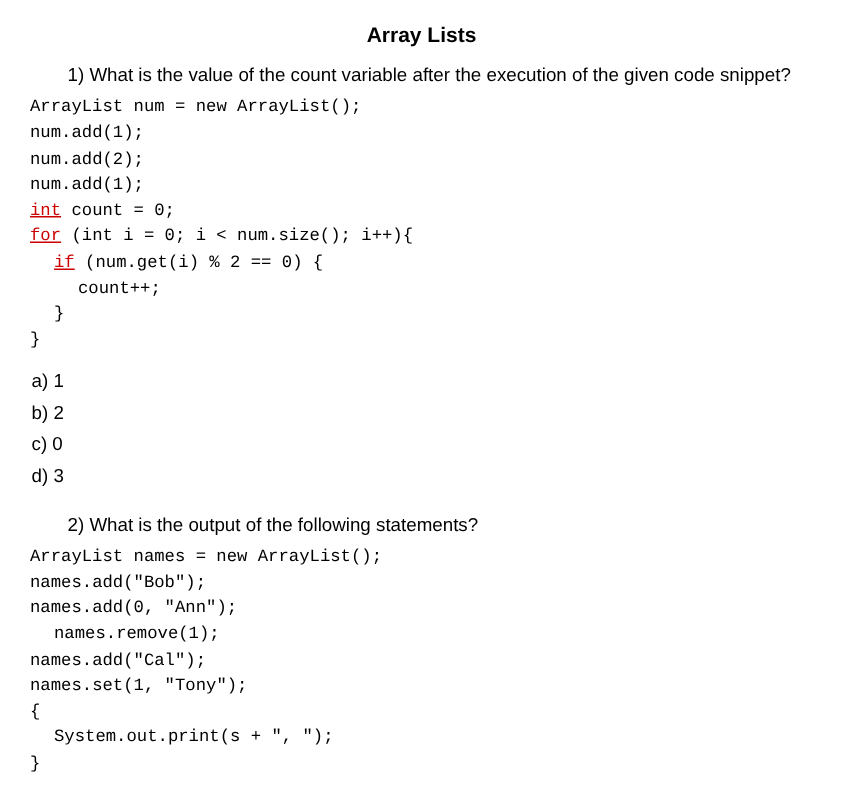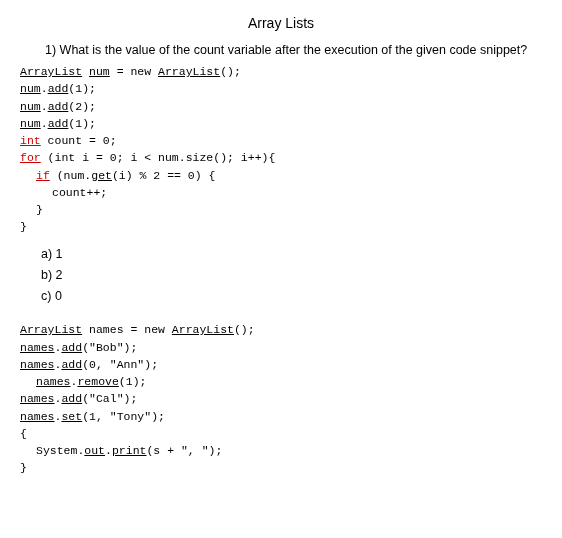--- a/index.html
+++ b/index.html
@@ -11,21 +11,21 @@
       background: #ffffff;
       font-family: Arial, sans-serif;
       font-size: 13px;
       color: #000000;
       padding: 15px 20px;
       width: 562px;
       min-height: 538px;
     }
     .page-title {
       font-size: 14px;
-      font-weight: normal;
+      font-weight: bold;
       margin-bottom: 12px;
       text-align: center;
     }
     .question {
       margin-bottom: 14px;
     }
     .question-text {
       margin-bottom: 6px;
       font-size: 12.5px;
       margin-left: 25px;
@@ -35,31 +35,30 @@
       font-size: 11.5px;
       margin-bottom: 8px;
       line-height: 1.5;
     }
     .code-line {
       display: block;
     }
     .answers {
       font-size: 12.5px;
       line-height: 1.7;
-      margin-left: 21px;
+      margin-left: 1px;
     }
     .answer-line {
       display: block;
     }
     .kw-red {
       color: #cc0000;
       text-decoration: underline;
     }
     .method-underline {
-      text-decoration: underline;
     }
   </style>
 </head>
 <body>
 
 <div class="page-title">Array Lists</div>
 
 <div class="question">
   <div class="question-text">1) What is the value of the count variable after the execution of the given code snippet?</div>
   <div class="code-block" id="q1-code">
@@ -71,24 +70,26 @@
       <span class="code-line" style="margin-left: 0px;"><span class="kw-red">for</span> (int i = 0; i &lt; num.size(); i++){</span>
       <span class="code-line" style="margin-left: 16px;"><span class="kw-red">if</span> (num.<span class="method-underline">get</span>(i) % 2 == 0) {</span>
       <span class="code-line" style="margin-left: 32px;">count++;</span>
       <span class="code-line" style="margin-left: 16px;">}</span>
       <span class="code-line" style="margin-left: 0px;">}</span>
     </div>
   <div class="answers" id="q1-answers">
       <span class="answer-line">a) 1</span>
       <span class="answer-line">b) 2</span>
       <span class="answer-line">c) 0</span>
+      <span class="answer-line">d) 3</span>
     </div>
 </div>
 
 <div class="question">
+  <div class="question-text">2) What is the output of the following statements?</div>
   <div class="code-block" id="q2-code">
       <span class="code-line" style="margin-left: 0px;"><span class="method-underline">ArrayList</span><string> names = new <span class="method-underline">ArrayList</span><string>();</string></string></span>
       <span class="code-line" style="margin-left: 0px;"><span class="method-underline">names</span>.<span class="method-underline">add</span>("Bob");</span>
       <span class="code-line" style="margin-left: 0px;"><span class="method-underline">names</span>.<span class="method-underline">add</span>(0, "Ann");</span>
       <span class="code-line" style="margin-left: 16px;"><span class="method-underline">names</span>.<span class="method-underline">remove</span>(1);</span>
       <span class="code-line" style="margin-left: 0px;"><span class="method-underline">names</span>.<span class="method-underline">add</span>("Cal");</span>
       <span class="code-line" style="margin-left: 0px;"><span class="method-underline">names</span>.<span class="method-underline">set</span>(1, "Tony");</span>
       <span class="code-line" style="margin-left: 0px;">{</span>
       <span class="code-line" style="margin-left: 16px;">System.<span class="method-underline">out</span>.<span class="method-underline">print</span>(s + ", ");</span>
       <span class="code-line" style="margin-left: 0px;">}</span>

